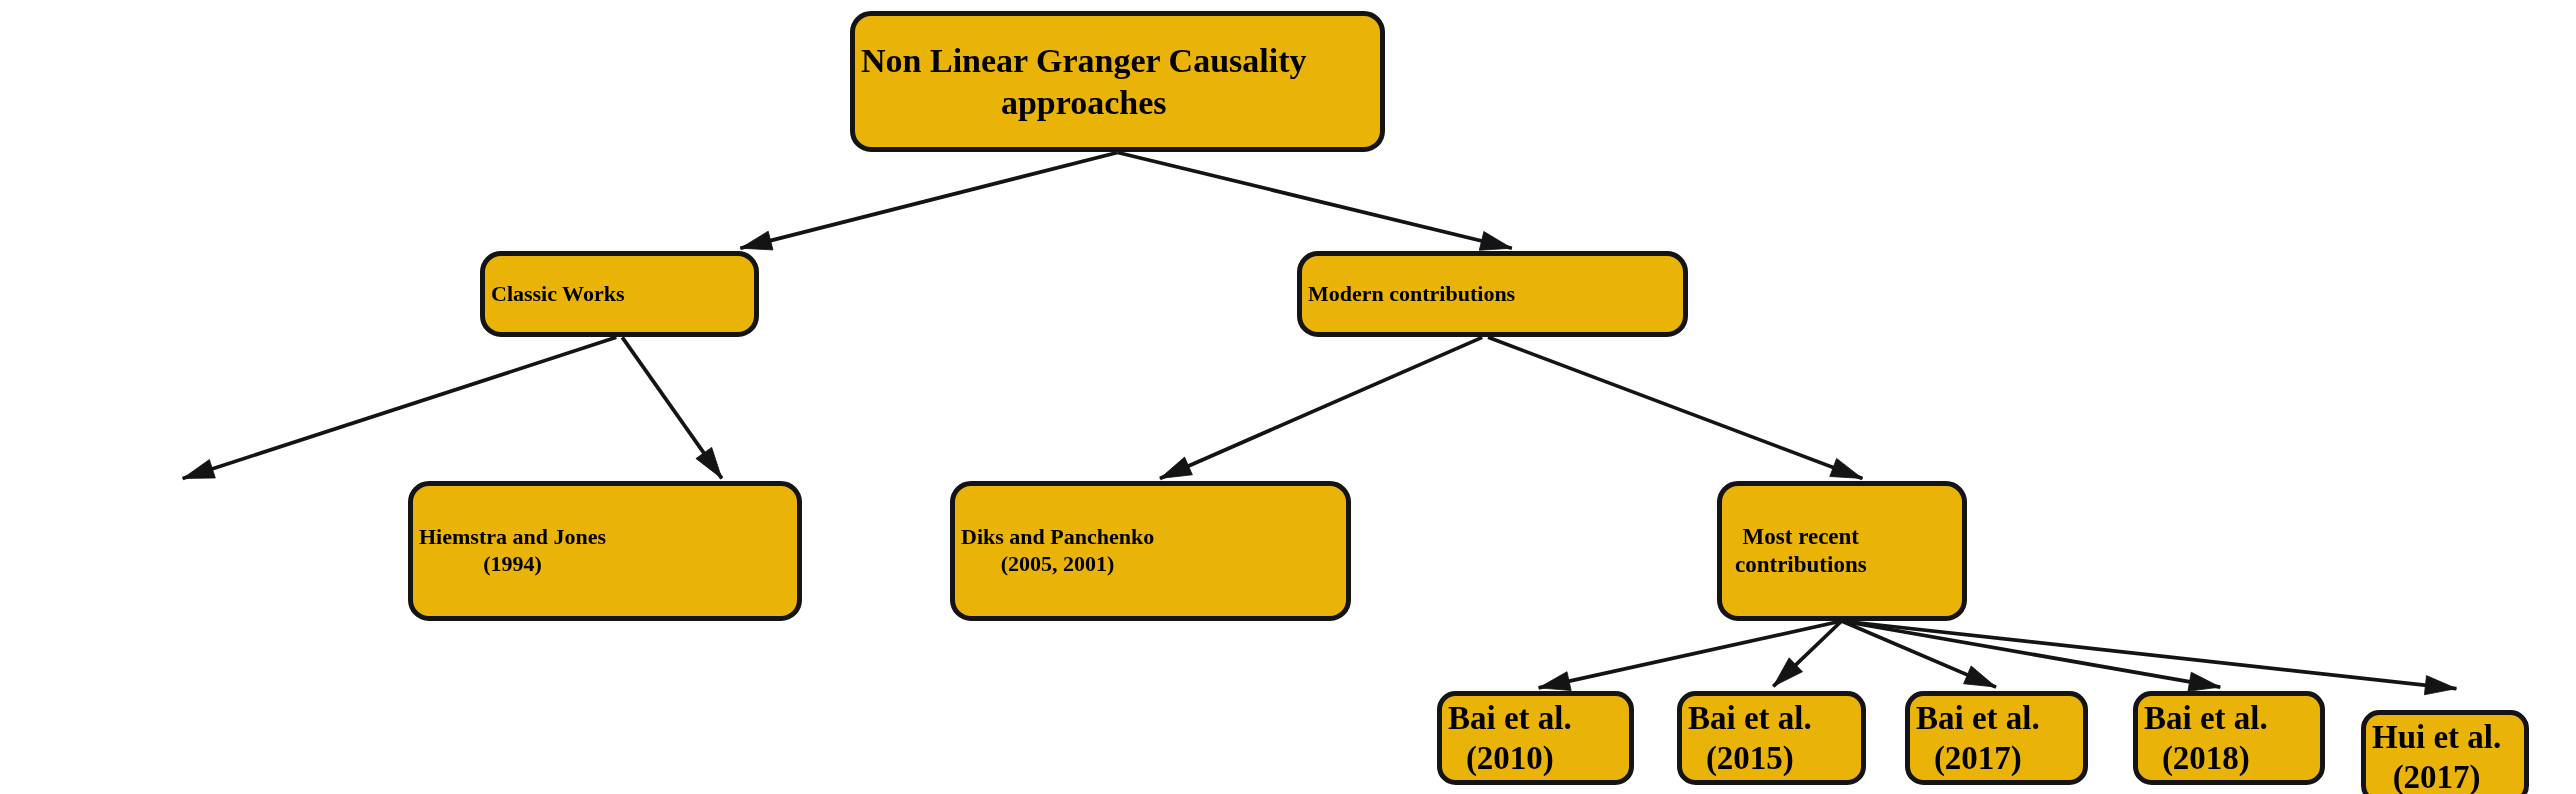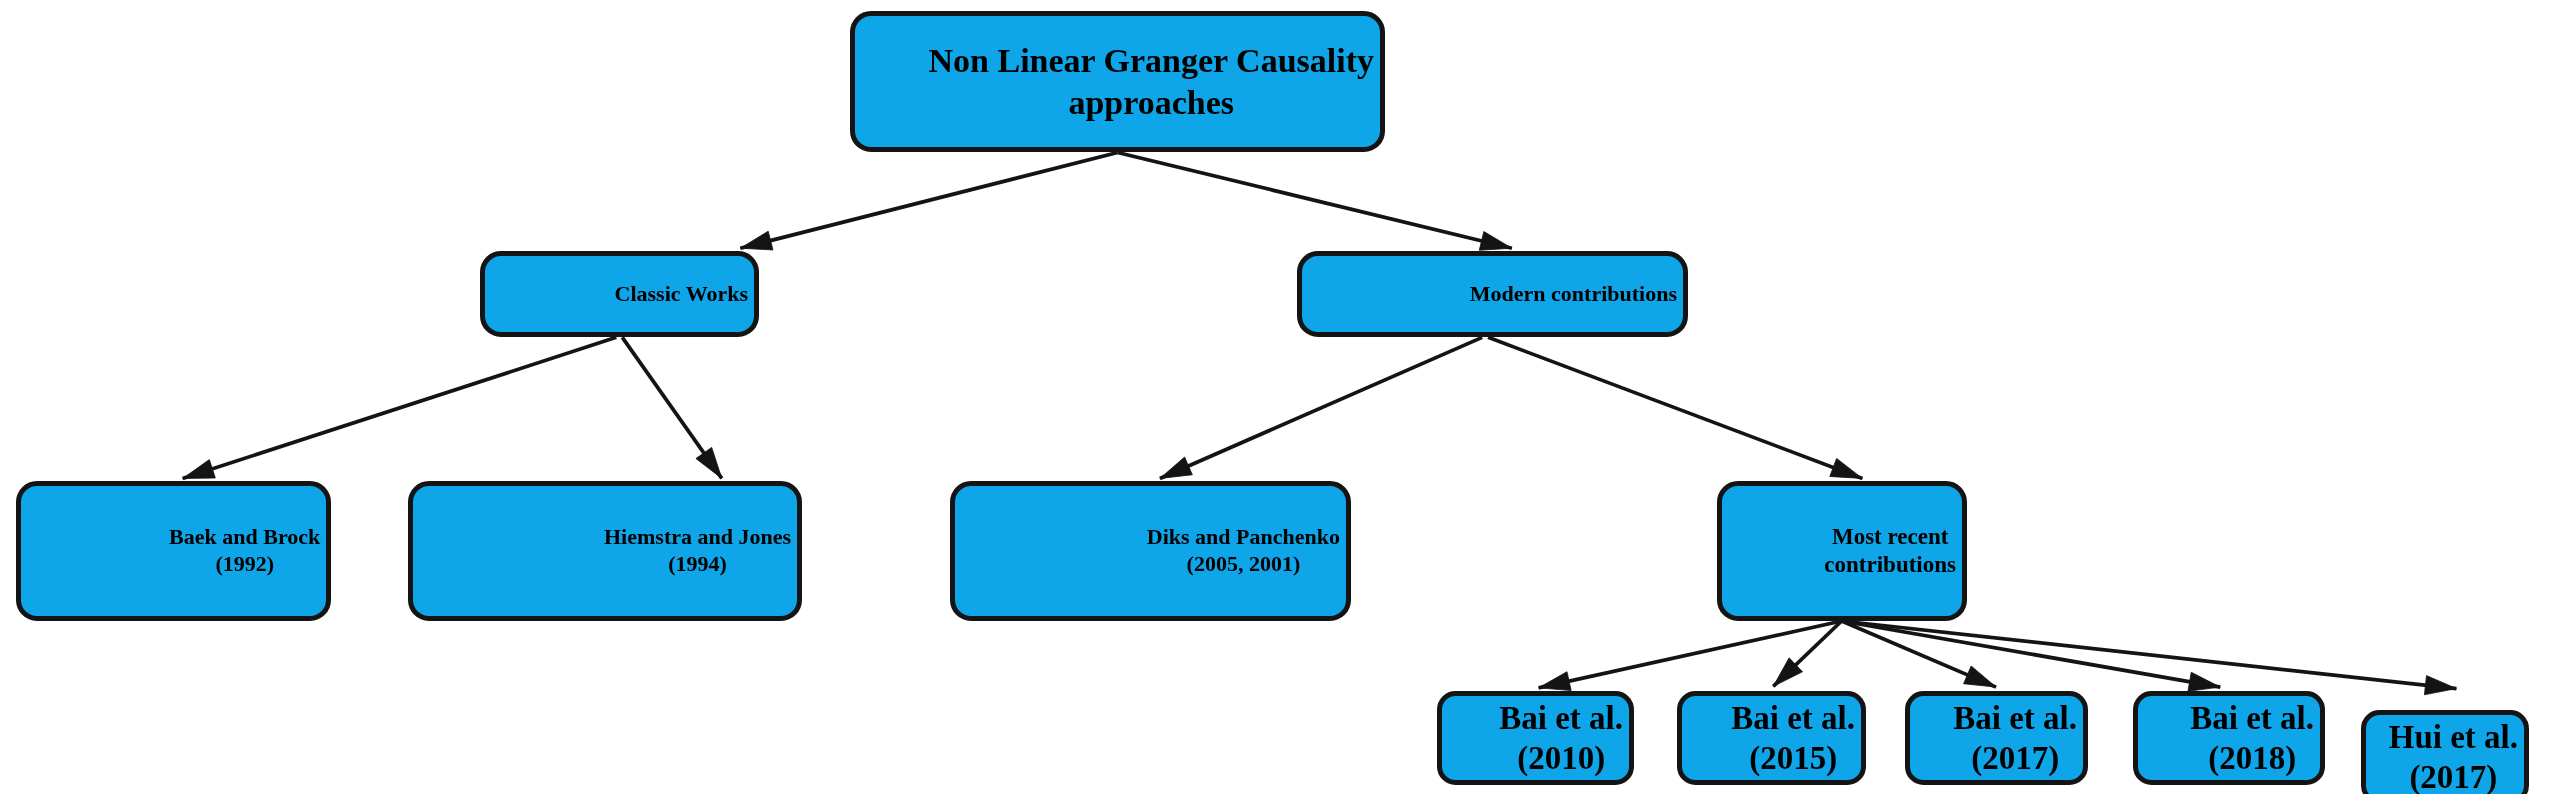--- a/index.html
+++ b/index.html
@@ -24,26 +24,26 @@
     pointer-events: none;
   }
   svg.edges line {
     stroke: #141414;
     stroke-width: 5;
     fill: none;
   }
   .node {
     position: absolute;
     box-sizing: border-box;
-    background: #0ea5e9;
+    background: #eab308;
     border: 5.2px solid #141414;
     border-radius: 21px;
     display: flex;
     align-items: center;
-    justify-content: flex-end;
+    justify-content: flex-start;
     text-align: center;
     color: #000000;
     font-weight: bold;
     line-height: 1.22;
   }
   .node .lbl {
     white-space: pre-line;
     padding: 0 6px;
   }
   .lvl1 { font-size: 34px; }
@@ -81,24 +81,20 @@
   </div>
 
   <div class="node lvl2" style="left:480px; top:251px; width:279px; height:86px;">
     <span class="lbl">Classic Works</span>
   </div>
 
   <div class="node lvl2" style="left:1289px; top:251px; width:391px; height:86px;margin-left:8px;">
     <span class="lbl">Modern contributions</span>
   </div>
 
-  <div class="node lvl3" style="left:16.3px; top:481px; width:315px; height:140px;">
-    <span class="lbl">Baek and Brock
-(1992)</span>
-  </div>
 
   <div class="node lvl3" style="left:408px; top:481px; width:394px; height:140px;">
     <span class="lbl">Hiemstra and Jones
 (1994)</span>
   </div>
 
   <div class="node lvl3" style="left:950px; top:481px; width:401px; height:140px;">
     <span class="lbl">Diks and Panchenko
 (2005, 2001)</span>
   </div>

